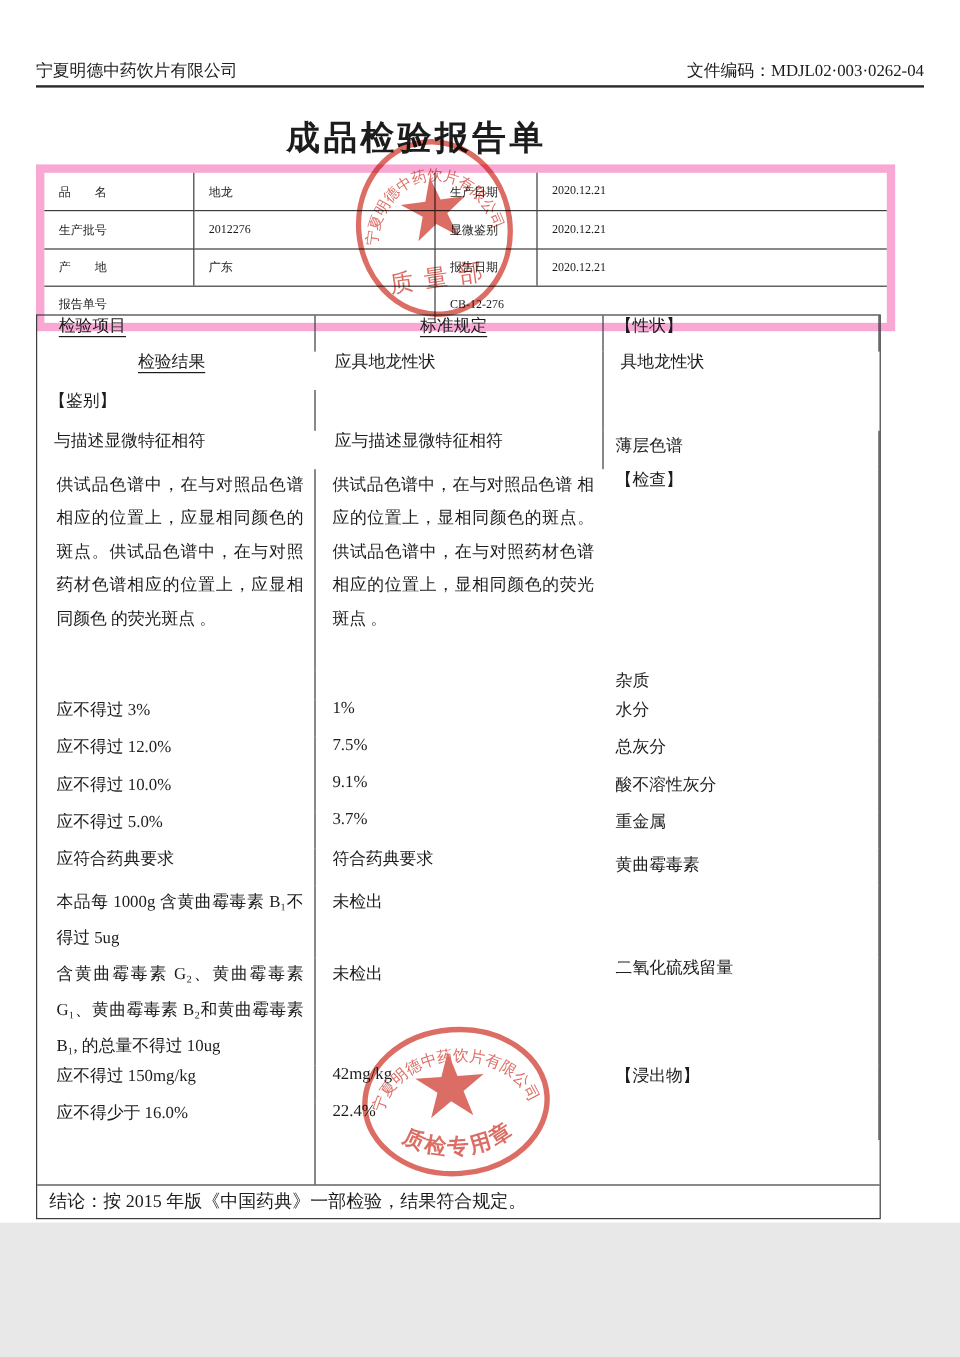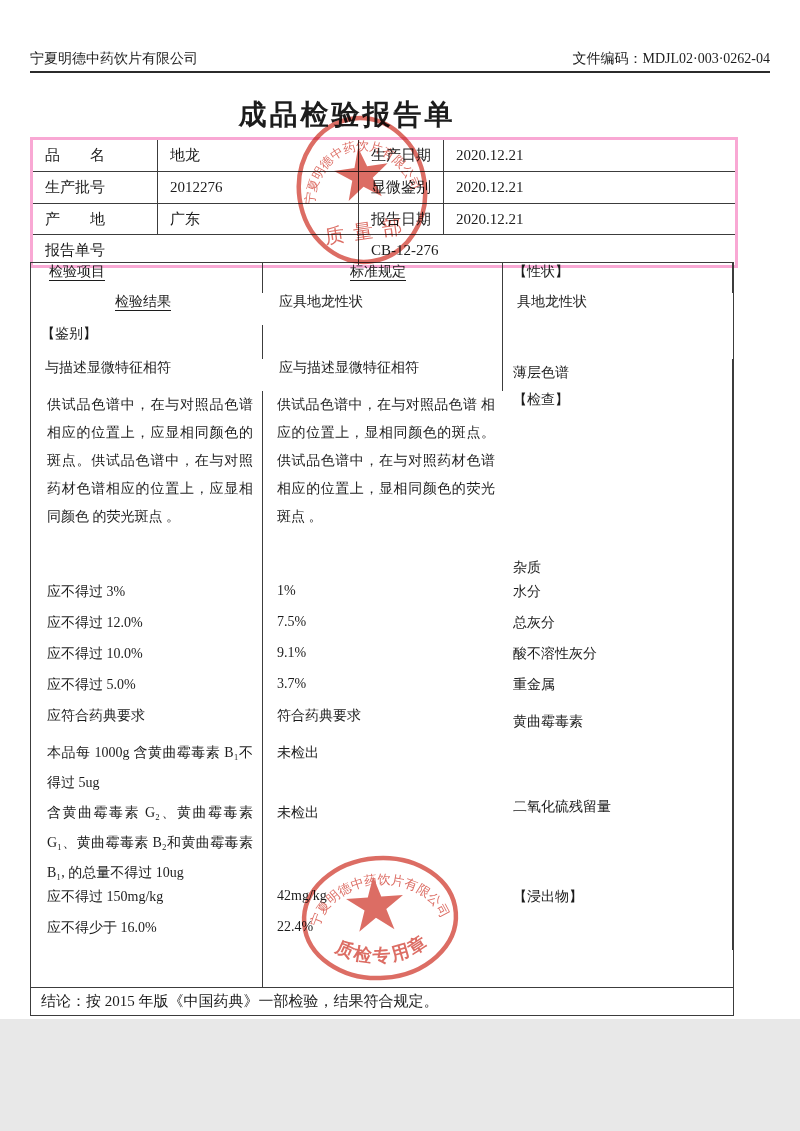--- a/index.html
+++ b/index.html
@@ -11,21 +11,21 @@
        justify-content:space-between;font-size:14px;}
   .hdr-rule{position:absolute;top:71px;left:30px;width:740px;height:2px;background:#2b2b2b;}
 
   .title{position:absolute;top:80px;left:30px;width:634px;text-align:center;
          font-size:28px;font-weight:bold;letter-spacing:3px;margin-top:16px;}
 
   
   .info{position:absolute;top:137px;left:30px;width:702px;height:125px;
         display:grid;grid-template-columns:125px 201px 85px 291px;
         grid-template-rows:31px 32px 31px 31px;
-        border:3px solid #f9a8d4;box-sizing:content-box;font-size:15px;}
+        border:7px solid #f9a8d4;box-sizing:content-box;font-size:10px;}
   .info .c{display:flex;align-items:center;padding-left:12px;box-sizing:border-box;}
   .info .bt{border-top:1px solid #3c3c3c;}
   .info .br{border-right:1px solid #3c3c3c;}
   .span2{grid-column:span 2;}
 
   
   .main{position:absolute;top:262px;left:30px;width:702px;height:752px;
         display:grid;grid-template-columns:232px 240px 230px;
         grid-template-rows:30px 32px 34px 32px 168px 24px 31px 31px 31px 31px 31px 60px 90px 31px 31px 37px 28px;
         border:1px solid #3c3c3c;box-sizing:content-box;font-size:14px;}

